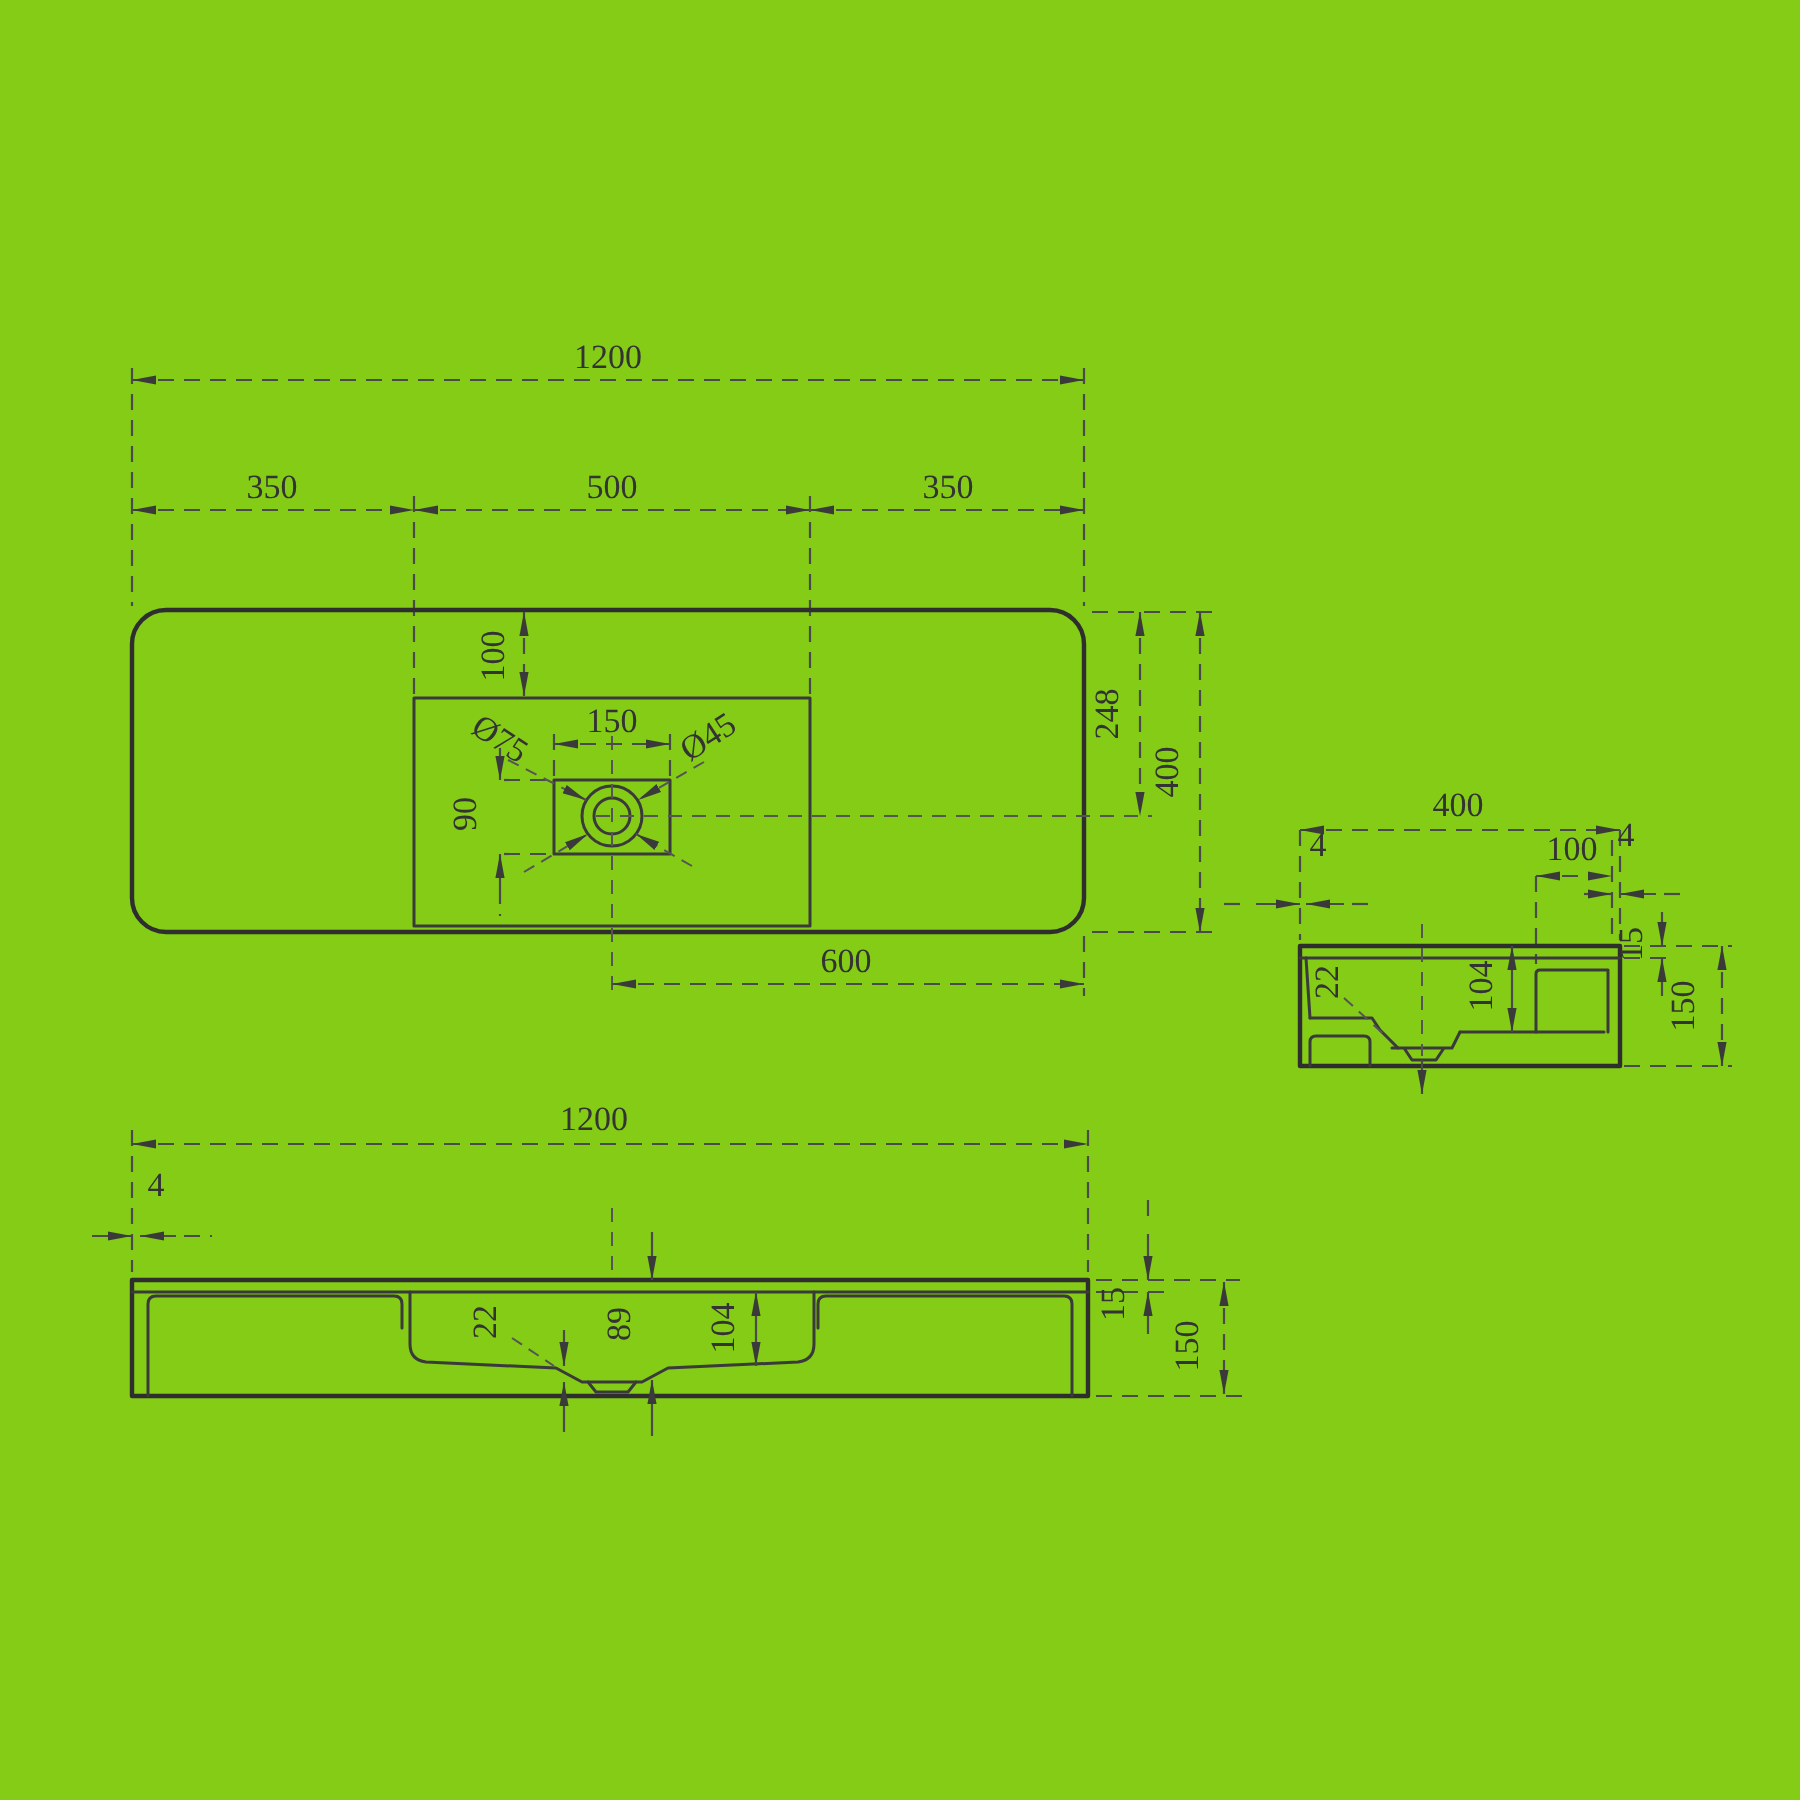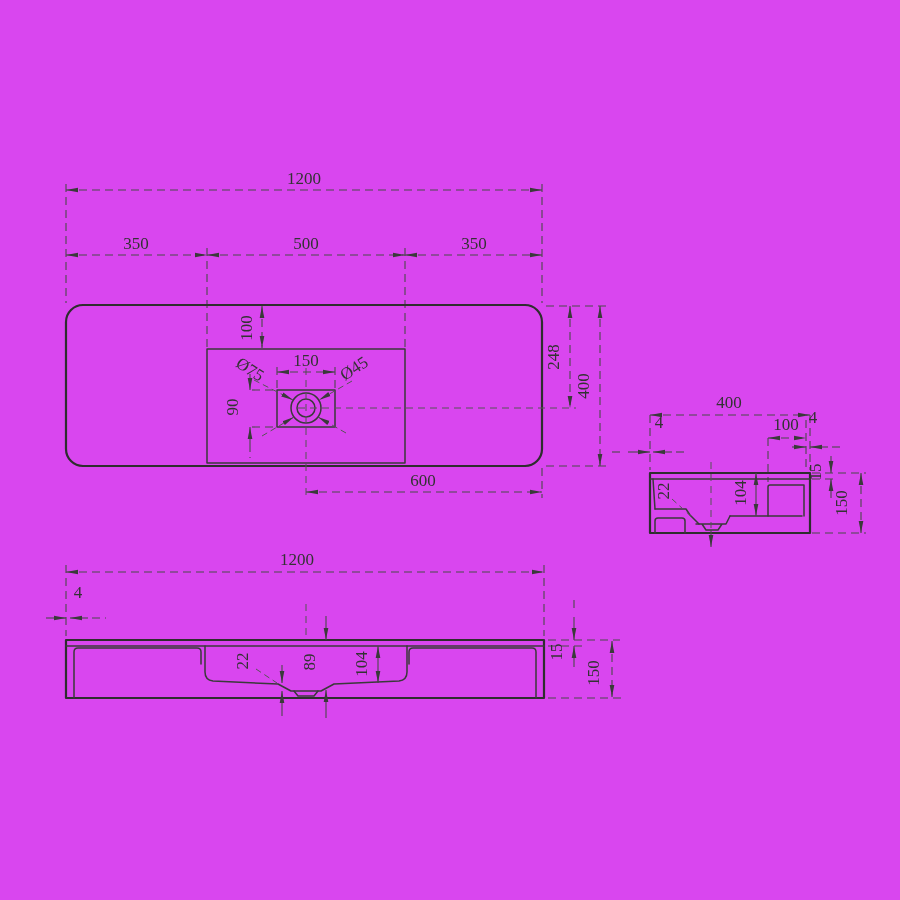--- a/index.html
+++ b/index.html
@@ -1,16 +1,16 @@
 <!DOCTYPE html>
 <html><head>
 <meta charset="utf-8">
 <style>
   html,body{margin:0;padding:0;background:#ffffff;}
-  .stage{position:relative;width:900px;height:900px;background:#d946ef;overflow:hidden;}
+  .stage{position:relative;width:900px;height:900px;background:#84cc16;overflow:hidden;}
   svg{display:block;}
   
   .obj{stroke:#2e2e2e;stroke-width:2.2;fill:none;stroke-linecap:round;stroke-linejoin:round;}
   .obj2{stroke:#3a3a3a;stroke-width:1.5;fill:none;stroke-linecap:round;stroke-linejoin:round;}
   
   .dim{stroke:#4a4a4a;stroke-width:1.1;fill:none;stroke-dasharray:8 5;}
   .stem{stroke:#4a4a4a;stroke-width:1.1;fill:none;}
   .cl{stroke:#555;stroke-width:1;fill:none;stroke-dasharray:7 5;}
   .hid{stroke:#555;stroke-width:1;fill:none;stroke-dasharray:6 4;}
   text{font-family:"Liberation Serif","DejaVu Serif",serif;font-size:17px;fill:#333;}

